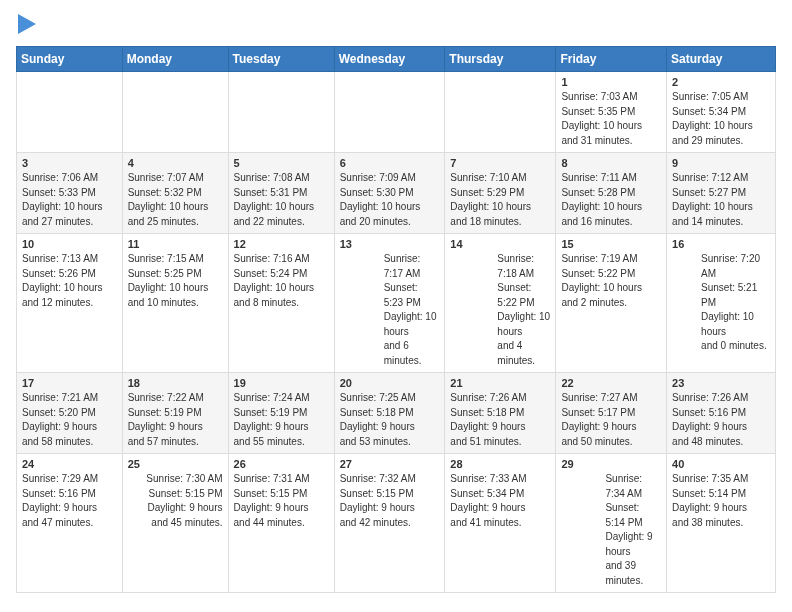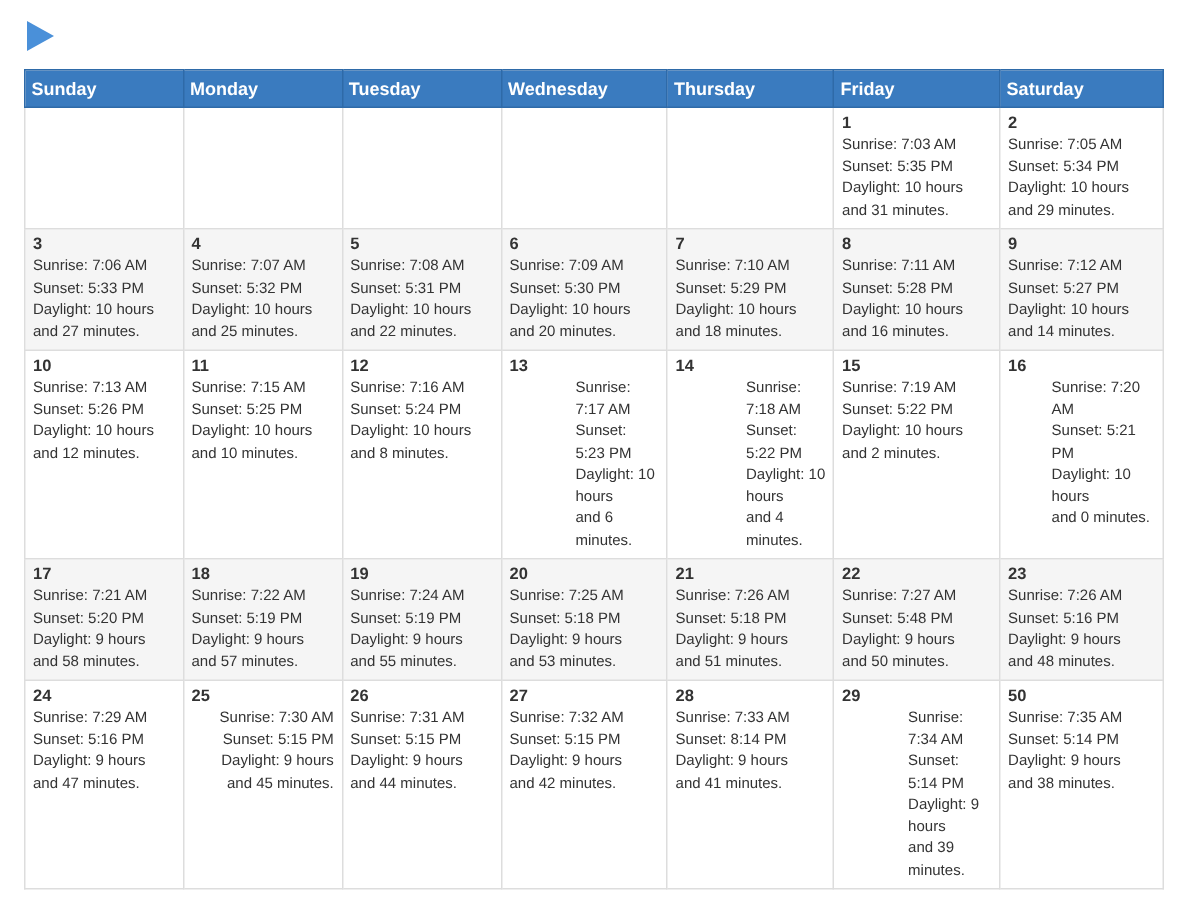--- a/index.html
+++ b/index.html
@@ -292,21 +292,21 @@
         <td>
           <span class="day-number">21</span>
           <div class="day-info" style="white-space: pre-line;">Sunrise: 7:26 AM
 Sunset: 5:18 PM
 Daylight: 9 hours
 and 51 minutes.</div>
         </td>
         <td>
           <span class="day-number">22</span>
           <div class="day-info" style="white-space: pre-line;">Sunrise: 7:27 AM
-Sunset: 5:48 PM
+Sunset: 5:17 PM
 Daylight: 9 hours
 and 50 minutes.</div>
         </td>
         <td>
           <span class="day-number">23</span>
           <div class="day-info" style="white-space: pre-line;">Sunrise: 7:26 AM
 Sunset: 5:16 PM
 Daylight: 9 hours
 and 48 minutes.</div>
         </td>
@@ -336,33 +336,33 @@
         <td>
           <span class="day-number">27</span>
           <div class="day-info" style="white-space: pre-line;">Sunrise: 7:32 AM
 Sunset: 5:15 PM
 Daylight: 9 hours
 and 42 minutes.</div>
         </td>
         <td>
           <span class="day-number">28</span>
           <div class="day-info" style="white-space: pre-line;">Sunrise: 7:33 AM
-Sunset: 8:14 PM
+Sunset: 5:34 PM
 Daylight: 9 hours
 and 41 minutes.</div>
         </td>
         <td>
           <span class="day-number">29</span>
           <div class="day-info" style="white-space: pre-line; margin-left: 44px;">Sunrise: 7:34 AM
 Sunset: 5:14 PM
 Daylight: 9 hours
 and 39 minutes.</div>
         </td>
         <td>
-          <span class="day-number">50</span>
+          <span class="day-number">40</span>
           <div class="day-info" style="white-space: pre-line;">Sunrise: 7:35 AM
 Sunset: 5:14 PM
 Daylight: 9 hours
 and 38 minutes.</div>
         </td>
       </tr>
     </tbody>
 </table>
 
 </body></html>

